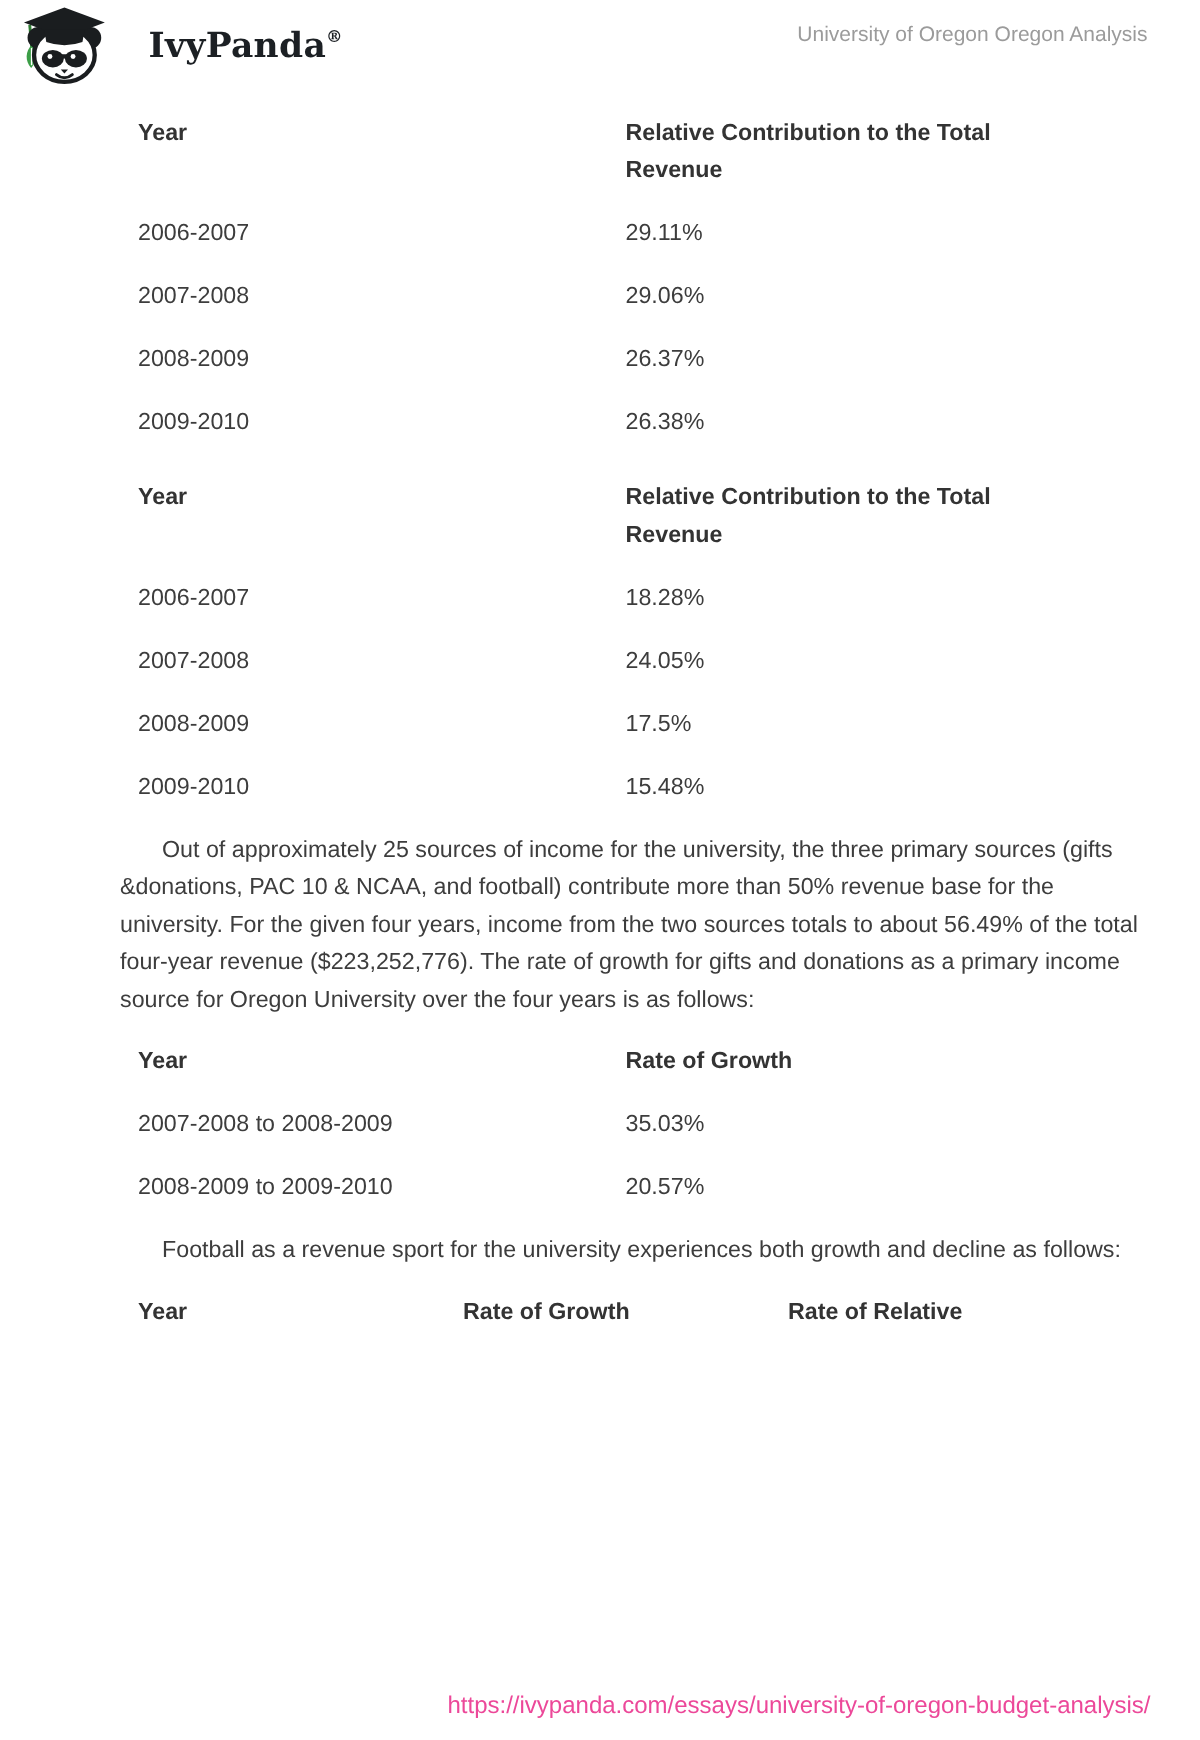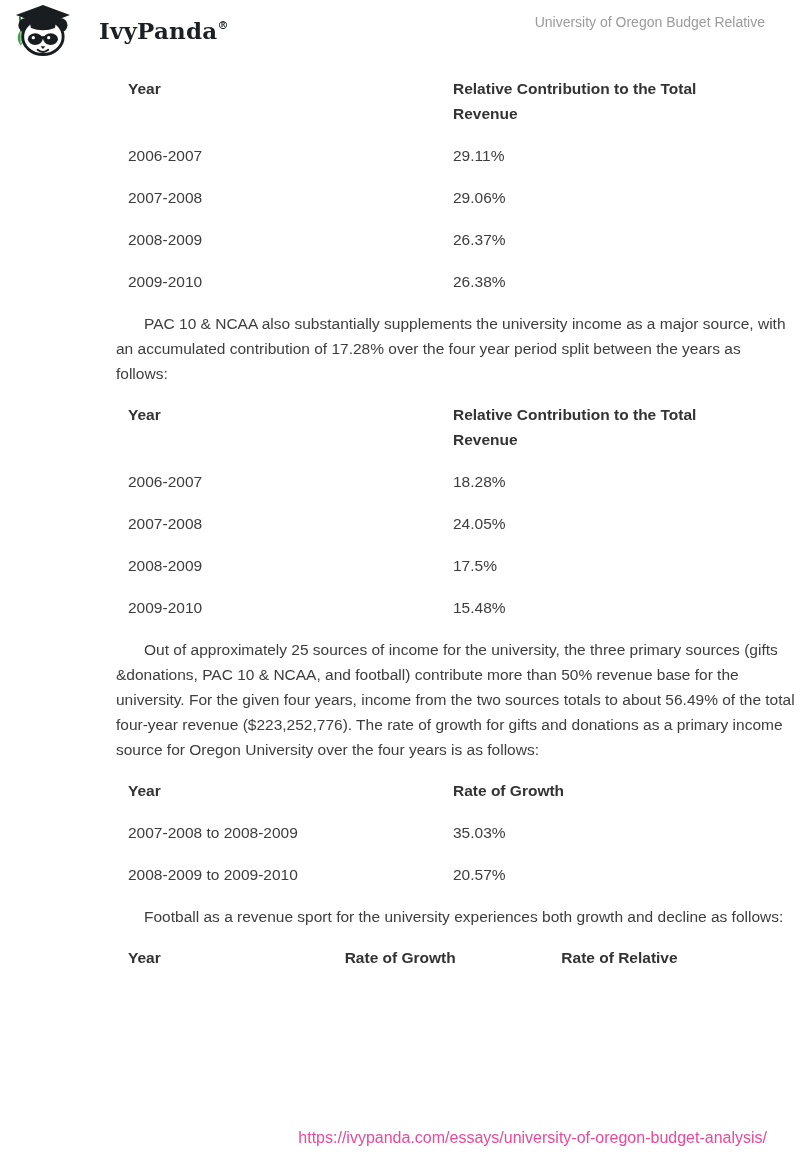--- a/index.html
+++ b/index.html
@@ -37,21 +37,21 @@
     color: #1c2024;
     vertical-align: 10px;
   }
   .doc-title {
     position: absolute; top: 13px; right: 35px;
     font-size: 14px; line-height: 18px;
     color: #9b9b9b;
   }
 
   
-  .content { margin-left: 116px; width: 680px; }
+  .content { margin-left: 80px; width: 680px; }
 
   table {
     border-collapse: collapse;
     width: 650px;
     margin: 8px 0 0 0;
     table-layout: fixed;
   }
   th, td {
     text-align: left;
     vertical-align: top;
@@ -102,21 +102,21 @@
           <rect x="26" y="33.4" width="16" height="3" fill="#1a1d1f"></rect>
           <circle cx="24" cy="35" r="1.7" fill="#ffffff"></circle>
           <circle cx="40" cy="35" r="1.7" fill="#ffffff"></circle>
 
           <path d="M31.5 44 L36.5 44 L34 46.8 Z" fill="#1a1d1f"></path>
           <path d="M28.5 47.5 Q34 52 39.5 47.5" stroke="#1a1d1f" stroke-width="2" fill="none" stroke-linecap="round"></path>
         </svg>
       </span>
       <span class="logo-text"><span>IvyPanda</span><span class="logo-reg">®</span></span>
     </div>
-    <div class="doc-title">University of Oregon Budget Relative</div>
+    <div class="doc-title">University of Oregon Oregon Analysis</div>
   </header>
 
   <main class="content">
 
     <table class="cols-2">
       <thead>
         <tr>
           <th>Year</th>
           <th>Relative Contribution to the Total Revenue</th>
         </tr>
@@ -134,21 +134,20 @@
           <td>2008-2009</td>
           <td>26.37%</td>
         </tr>
         <tr>
           <td>2009-2010</td>
           <td>26.38%</td>
         </tr>
       </tbody>
     </table>
 
-    <p>PAC 10 &amp; NCAA also substantially supplements the university income as a major source, with an accumulated contribution of 17.28% over the four year period split between the years as follows:</p>
 
     <table class="cols-2">
       <thead>
         <tr>
           <th>Year</th>
           <th>Relative Contribution to the Total Revenue</th>
         </tr>
       </thead>
       <tbody>
         <tr>

